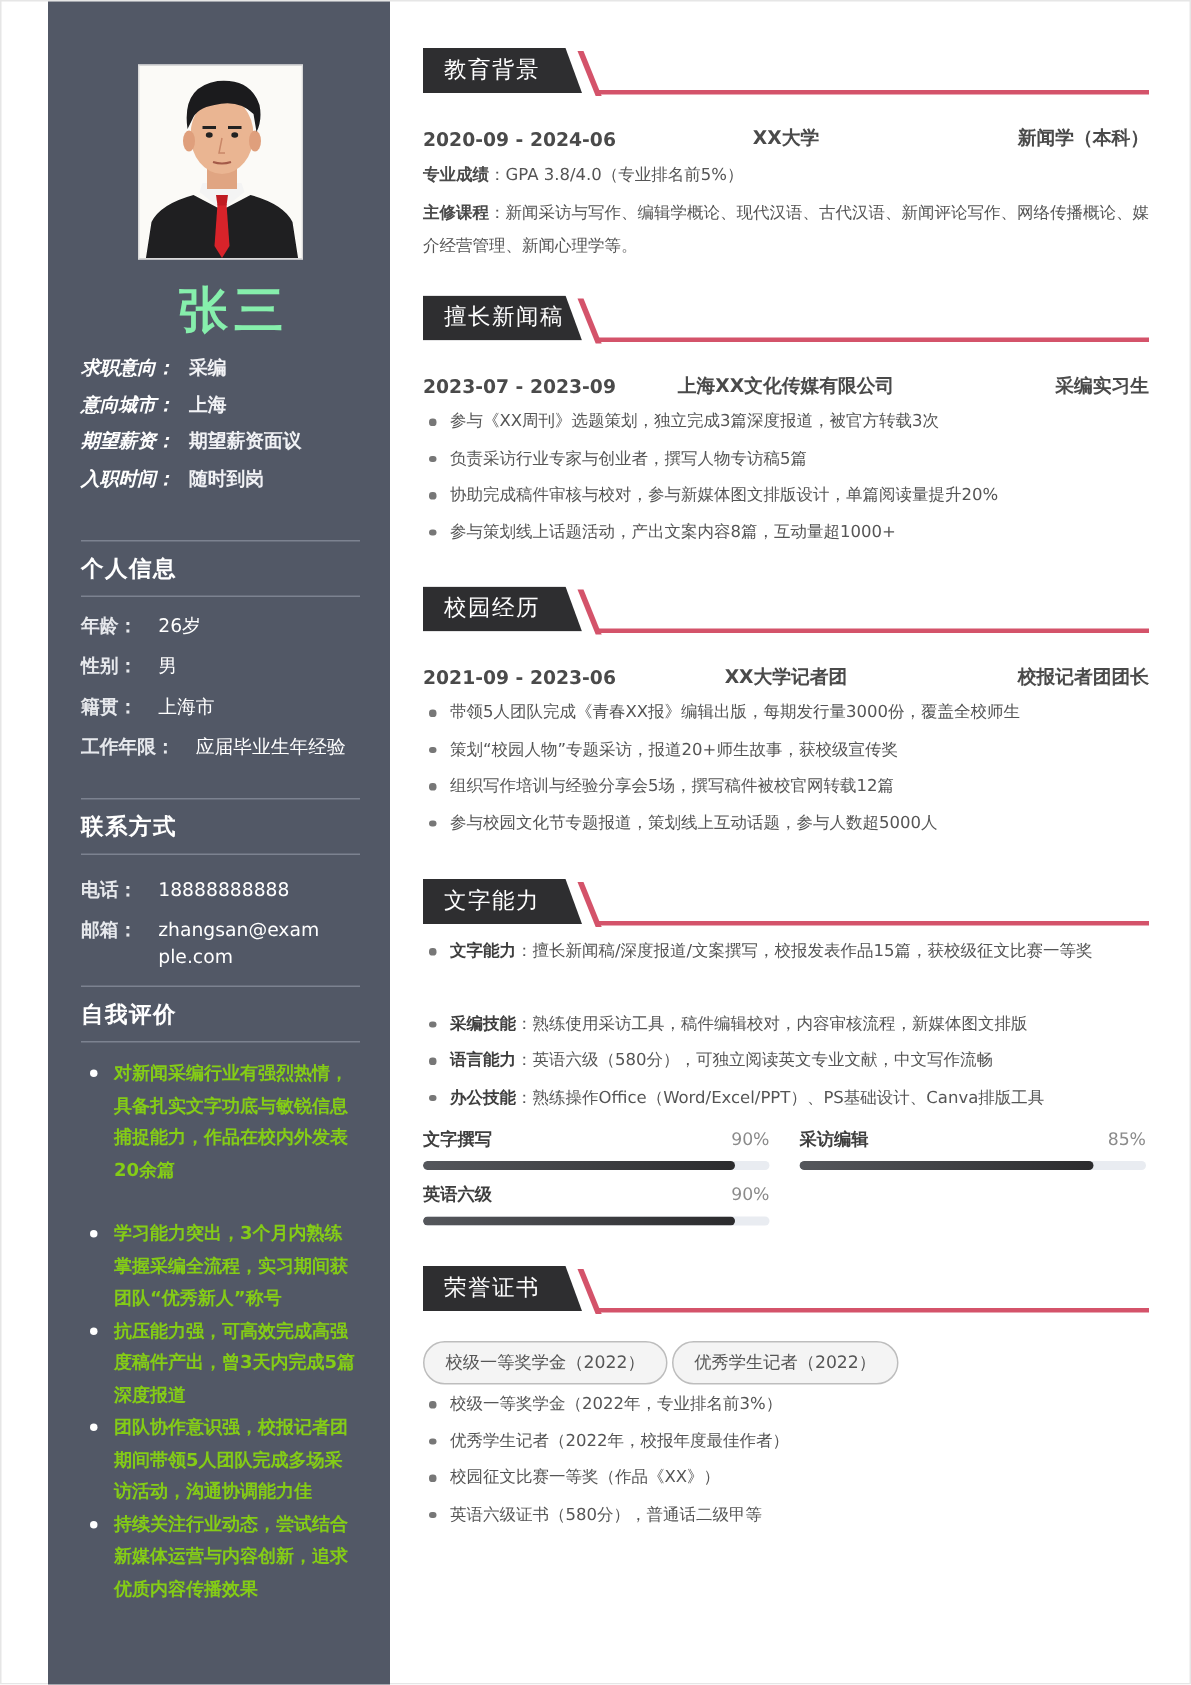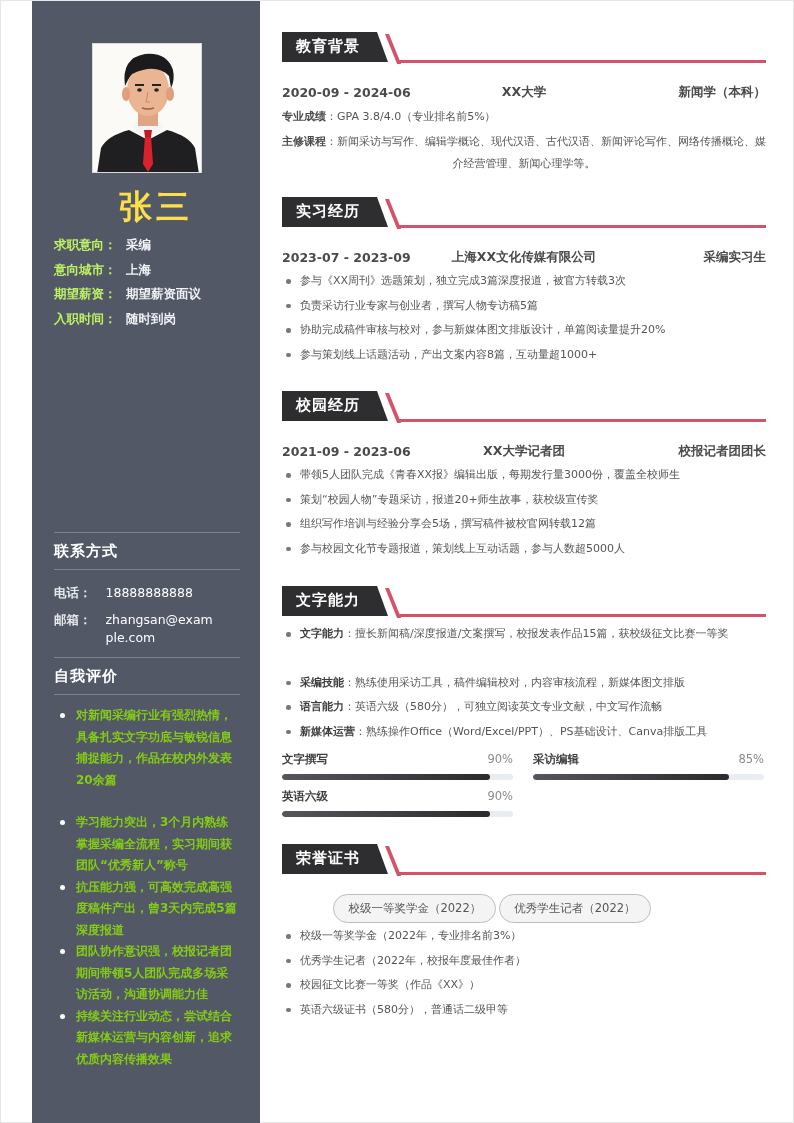--- a/index.html
+++ b/index.html
@@ -1,39 +1,39 @@
 <!DOCTYPE html>
 <html><head>
   <meta charset="utf-8">
   <style>
     * { box-sizing: border-box; margin: 0; padding: 0; }
     html, body { width: 794px; height: 1123px; background: #ffffff; overflow: hidden; }
     body { font-family: "DejaVu Sans", "Liberation Sans", sans-serif; color: #444; position: relative; }
     .page { position: absolute; left: 0; top: 0; width: 794px; height: 1123px; border: 1px solid #e6e6e6; background: #fff; }
     .sidebar { position: absolute; left: 31px; top: 0; width: 228px; height: 1123px; background: #525866; color: #fff; padding: 0 20px; }
     .photo { position: absolute; left: 60px; top: 42px; width: 110px; height: 130px; background: #fafafa; border: 1px solid #d9d9d9; overflow: hidden; }
-    .name { position: absolute; left: 0; width: 248px; top: 184px; text-align: center; font-size: 33px; font-weight: bold; letter-spacing: 4px; color: #fde047; }
+    .name { position: absolute; left: 0; width: 248px; top: 184px; text-align: center; font-size: 33px; font-weight: bold; letter-spacing: 4px; color: #86efac; }
     .intent { position: absolute; left: 22px; top: 236px; font-size: 12.5px; font-weight: bold; }
     .intent .row { height: 24.5px; display: flex; color: #f1f2f5; }
-    .intent .k { color: #bef264; width: 72px; }
+    .intent .k { color: #ffffff; width: 72px; font-style: italic; }
     .side-sec { position: absolute; left: 22px; width: 186px; }
     .side-sec .hr { height: 1px; background: #7c8290; }
     .side-sec h3 { font-size: 15px; font-weight: bold; color: #fff; padding: 9px 0 8px 0; letter-spacing: 1px; }
     .kv { display: flex; font-size: 12.5px; line-height: 18px; margin-top: 9px; }
     .kv .k { font-weight: bold; color: #e6e8ec; white-space: nowrap; margin-right: 14px; }
     .kv .v { color: #fff; word-break: break-all; }
     .eval { list-style: none; font-size: 12px; font-weight: bold; line-height: 21.5px; color: #84cc16; margin-top: 10px; }
     .eval li { position: relative; padding-left: 22px; margin-bottom: 0; }
     .eval li::before { content: ""; position: absolute; left: 6px; top: 8px; width: 5px; height: 5px; border-radius: 50%; background: #fff; }
     .eval li.gap { margin-bottom: 21px; }
 
     .main { position: absolute; left: 281px; top: 0; width: 484px; }
     .sec-head { position: relative; height: 32px; }
     .sec-head .tab { position: absolute; left: 0; top: 0; height: 30px; width: 106px; background: #2e2e30; clip-path: polygon(0 0, 95px 0, 106px 30px, 0 30px); }
-    .sec-head .tab span { position: absolute; left: 14px; top: 5px; font-size: 15px; font-weight: bold; color: #fff; letter-spacing: 1px; }
+    .sec-head .tab span { position: absolute; left: 14px; top: 5px; font-size: 15px; font-weight: normal; color: #fff; letter-spacing: 1px; }
     .sec-head .slash { position: absolute; left: 103px; top: 2px; width: 3.5px; height: 30px; background: #d4536a; transform: skewX(22deg); transform-origin: top left; }
     .sec-head .line { position: absolute; left: 115px; right: 0; top: 28px; height: 3px; background: #d4536a; }
     .sec { position: absolute; left: 0; width: 484px; }
     .row3 { display: flex; justify-content: space-between; font-size: 12.5px; font-weight: bold; color: #4a4a4a; margin-top: 12px; height: 20px; align-items: center; }
     .row3 .c { text-align: center; flex: 1; }
     .row3 .l, .row3 .r { flex: 0 0 auto; }
     .row3 .l { width: 160px; }
     .row3 .r { width: 160px; text-align: right; }
     .para { font-size: 11px; color: #555; line-height: 22px; }
     .para b { color: #4a4a4a; }
@@ -41,21 +41,21 @@
     .blist li { position: relative; padding-left: 18px; }
     .blist li::before { content: ""; position: absolute; left: 4px; top: 10px; width: 4.5px; height: 4.5px; border-radius: 50%; background: #777; }
     .blist li b { color: #3e3e3e; }
     .skills { display: grid; grid-template-columns: 231px 231px; column-gap: 20px; margin-top: 6px; }
     .skill { height: 37px; }
     .skill .top { display: flex; justify-content: space-between; font-size: 11.5px; height: 18px; align-items: center; }
     .skill .top .n { font-weight: bold; color: #3e3e3e; }
     .skill .top .p { color: #8b8b8b; }
     .bar { height: 6px; border-radius: 3px; background: #e9ecf1; margin-top: 6px; position: relative; overflow: hidden; }
     .bar .fill { position: absolute; left: 0; top: 0; bottom: 0; border-radius: 3px; background: linear-gradient(90deg, #55575c, #2b2b2d); }
-    .tags { display: flex; flex-wrap: wrap; gap: 8px 3px; margin-top: 18px; width: 420px; justify-content: center; }
+    .tags { display: flex; flex-wrap: wrap; gap: 8px 3px; margin-top: 18px; width: 420px; }
     .tag { font-size: 11.5px; color: #555; background: #f4f4f4; border: 1px solid #bdbdbd; border-radius: 15px; padding: 0 14px; height: 29px; line-height: 27px; }
   </style>
 </head>
 <body>
 
 <div class="page">
 
   <aside class="sidebar">
     <div class="photo" title="证件照">
       <svg width="110" height="130" viewBox="0 0 110 130">
@@ -92,20 +92,41 @@
       <div class="row">
         <span class="k">期望薪资：</span>
         <span class="v">期望薪资面议</span>
       </div>
       <div class="row">
         <span class="k">入职时间：</span>
         <span class="v">随时到岗</span>
       </div>
     </div>
 
+    <div class="side-sec" style="top:359px;">
+      <div class="hr"></div>
+      <h3>个人信息</h3>
+      <div class="hr"></div>
+      <div class="kv" style="margin-top:10px;">
+        <span class="k">年龄：</span>
+        <span class="v">26岁</span>
+      </div>
+      <div class="kv">
+        <span class="k">性别：</span>
+        <span class="v">男</span>
+      </div>
+      <div class="kv">
+        <span class="k">籍贯：</span>
+        <span class="v">上海市</span>
+      </div>
+      <div class="kv">
+        <span class="k">工作年限：</span>
+        <span class="v">应届毕业生年经验</span>
+      </div>
+    </div>
 
     <div class="side-sec" style="top:531px;">
       <div class="hr"></div>
       <h3>联系方式</h3>
       <div class="hr"></div>
       <div class="kv" style="margin-top:14px;">
         <span class="k">电话：</span>
         <span class="v">18888888888</span>
       </div>
       <div class="kv">
@@ -139,29 +160,29 @@
         <div class="line"></div>
       </div>
       <div class="row3" style="margin-top:18px;">
         <span class="l">2020-09 - 2024-06</span>
         <span class="c">XX大学</span>
         <span class="r">新闻学（本科）</span>
       </div>
       <div class="para" style="margin-top:4px;">
         <b>专业成绩</b><span>：GPA 3.8/4.0（专业排名前5%）</span>
       </div>
-      <div class="para" style="margin-top:3px;text-align:center;">
+      <div class="para" style="margin-top:3px;">
         <b>主修课程</b><span>：新闻采访与写作、编辑学概论、现代汉语、古代汉语、新闻评论写作、网络传播概论、媒介经营管理、新闻心理学等。</span>
       </div>
     </section>
 
     <section class="sec" style="top:196px;">
       <div class="sec-head">
         <div class="tab">
-            <span>实习经历</span>
+            <span>擅长新闻稿</span>
           </div>
         <div class="slash"></div>
         <div class="line"></div>
       </div>
       <div class="row3" style="margin-top:18px;">
         <span class="l">2023-07 - 2023-09</span>
         <span class="c">上海XX文化传媒有限公司</span>
         <span class="r">采编实习生</span>
       </div>
       <ul class="blist">
@@ -198,21 +219,21 @@
         <div class="tab">
             <span>文字能力</span>
           </div>
         <div class="slash"></div>
         <div class="line"></div>
       </div>
       <ul class="blist" style="margin-top:4px;">
         <li style="margin-bottom:24px;"><b>文字能力</b><span>：擅长新闻稿/深度报道/文案撰写，校报发表作品15篇，获校级征文比赛一等奖</span></li>
         <li><b>采编技能</b><span>：熟练使用采访工具，稿件编辑校对，内容审核流程，新媒体图文排版</span></li>
         <li><b>语言能力</b><span>：英语六级（580分），可独立阅读英文专业文献，中文写作流畅</span></li>
-        <li><b>新媒体运营</b><span>：熟练操作Office（Word/Excel/PPT）、PS基础设计、Canva排版工具</span></li>
+        <li><b>办公技能</b><span>：熟练操作Office（Word/Excel/PPT）、PS基础设计、Canva排版工具</span></li>
       </ul>
       <div class="skills">
         <div class="skill">
           <div class="top">
               <span class="n">文字撰写</span>
               <span class="p">90%</span>
             </div>
           <div class="bar">
               <div class="fill" style="width:90%;"></div>
             </div>

